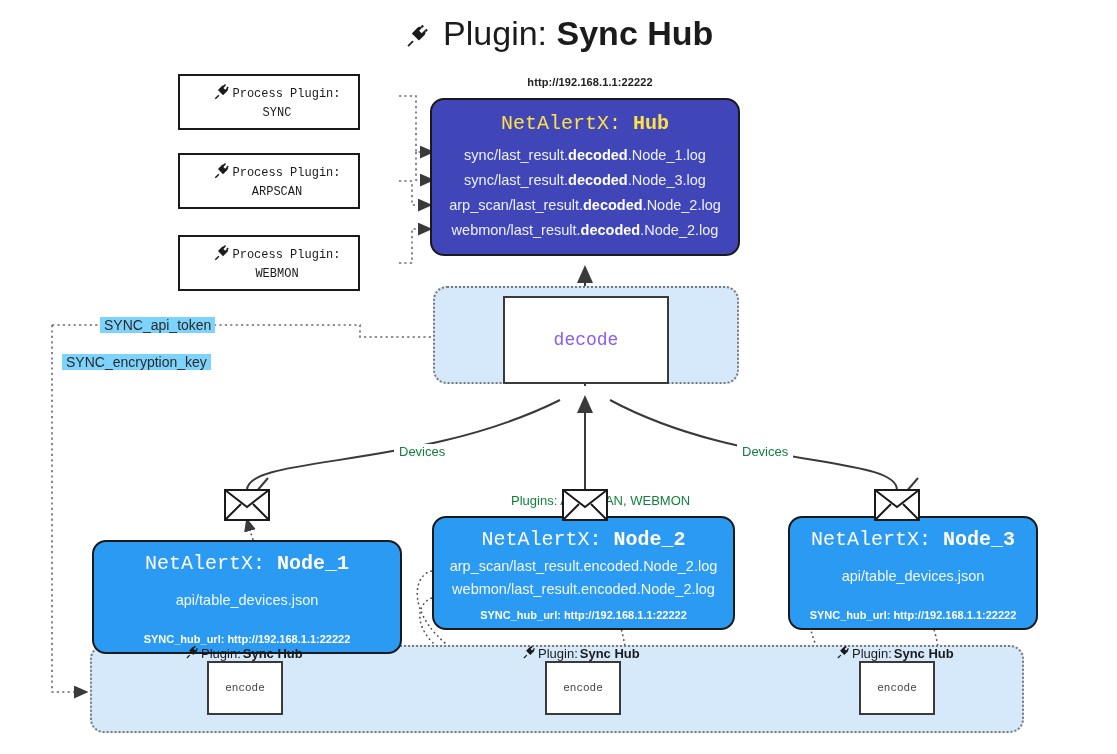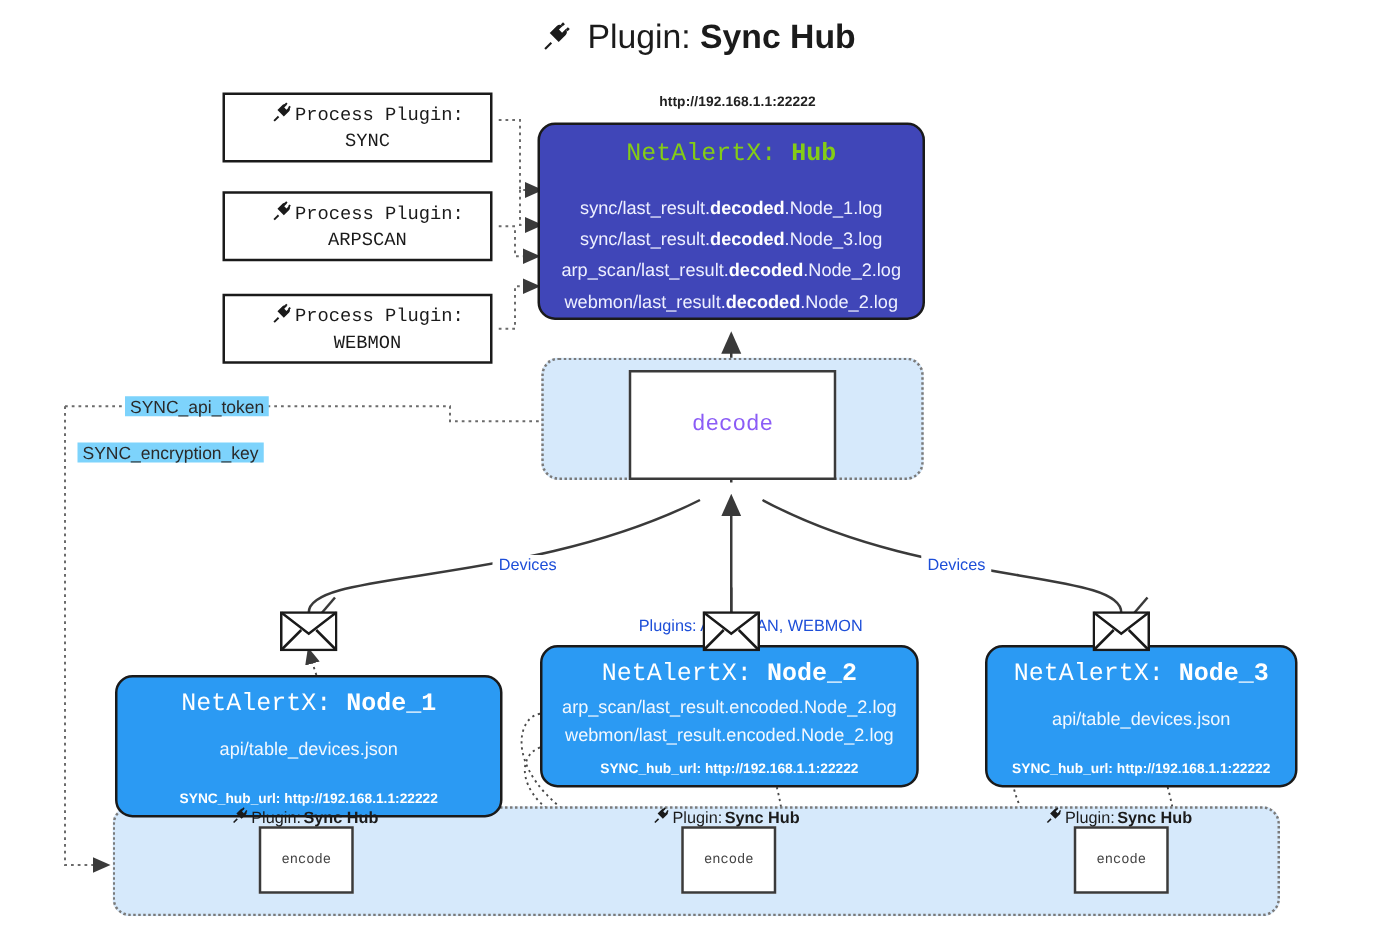--- a/index.html
+++ b/index.html
@@ -9,52 +9,52 @@
     color:#222;
   }
   .layer{position:absolute;left:0;top:0;width:1117px;height:754px;}
   #svg-layer{z-index:1;}
   #dom-layer{z-index:2;}
   .node{position:absolute;box-sizing:border-box;}
 
   
   #title{
     left:0;top:14px;width:1117px;text-align:center;
-    font-size:27px;color:#1b1b1b;white-space:nowrap;
+    font-size:34px;color:#1b1b1b;white-space:nowrap;
   }
   #title .plug{display:inline-block;vertical-align:-4px;margin-right:4px;}
   #title .t-light{font-weight:400;}
   #title .t-bold{font-weight:700;}
 
   
   .pbox{
-    width:216px;height:56px;border:2px solid #1a1a1a;background:#fff;
-    font-family:"Liberation Mono", monospace;font-size:15px;color:#1a1a1a;
+    width:182px;height:56px;border:2px solid #1a1a1a;background:#fff;
+    font-family:"Liberation Mono", monospace;font-size:12px;color:#1a1a1a;
     display:flex;flex-direction:column;align-items:center;justify-content:center;
     line-height:1.28;z-index:3;padding-left:16px;
   }
   .pbox .l1{display:flex;align-items:center;gap:2px;}
   .pbox .l2{}
 
   
   #hub-url{
     left:430px;top:76px;width:320px;text-align:center;
     font-size:11px;font-weight:700;color:#222;letter-spacing:.1px;
   }
   #hub{
     left:430px;top:98px;width:310px;height:158px;
     background:#4046b8;border:2px solid #1a1a1a;border-radius:14px;
     z-index:3;
   }
   #hub .hub-title{
     text-align:center;margin-top:12px;
-    font-family:"Liberation Mono", monospace;font-size:20px;color:#84cc16;
+    font-family:"Liberation Mono", monospace;font-size:20px;color:#fde047;
   }
   #hub .hub-title b{font-weight:700;}
-  #hub .loglist{margin-top:20px;}
+  #hub .loglist{margin-top:8px;}
   .logline{
     color:#eef0ff;font-size:14.5px;text-align:center;line-height:1.72;
     white-space:nowrap;
   }
   .logline b{font-weight:700;color:#ffffff;}
 
   
   #decode-wrap{
     left:433px;top:286px;width:306px;height:98px;
     background:#d6e9fb;border:2px dotted #7a7a7a;border-radius:14px;z-index:1;
@@ -68,21 +68,21 @@
 
   
   .tokenlabel{
     font-size:14px;color:#2a2a2a;background:#7dd3fc;padding:0 4px;white-space:nowrap;z-index:4;
   }
   #tok-api{left:100px;top:317px;}
   #tok-key{left:62px;top:354px;}
 
   
   .edgelabel{
-    font-size:13px;color:#1d4ed8;background:#fff;padding:0 5px;white-space:nowrap;z-index:4;
+    font-size:13px;color:#15803d;background:#fff;padding:0 5px;white-space:nowrap;z-index:4;
   }
   #lbl-dev-l{left:394px;top:444px;}
   #lbl-dev-r{left:737px;top:444px;}
   #lbl-plugins{left:506px;top:461px;margin-top:32px;}
 
   
   .nbox{
     height:114px;background:#2b9af3;border:2px solid #1a1a1a;border-radius:14px;z-index:3;
   }
   .nbox .n-title{

